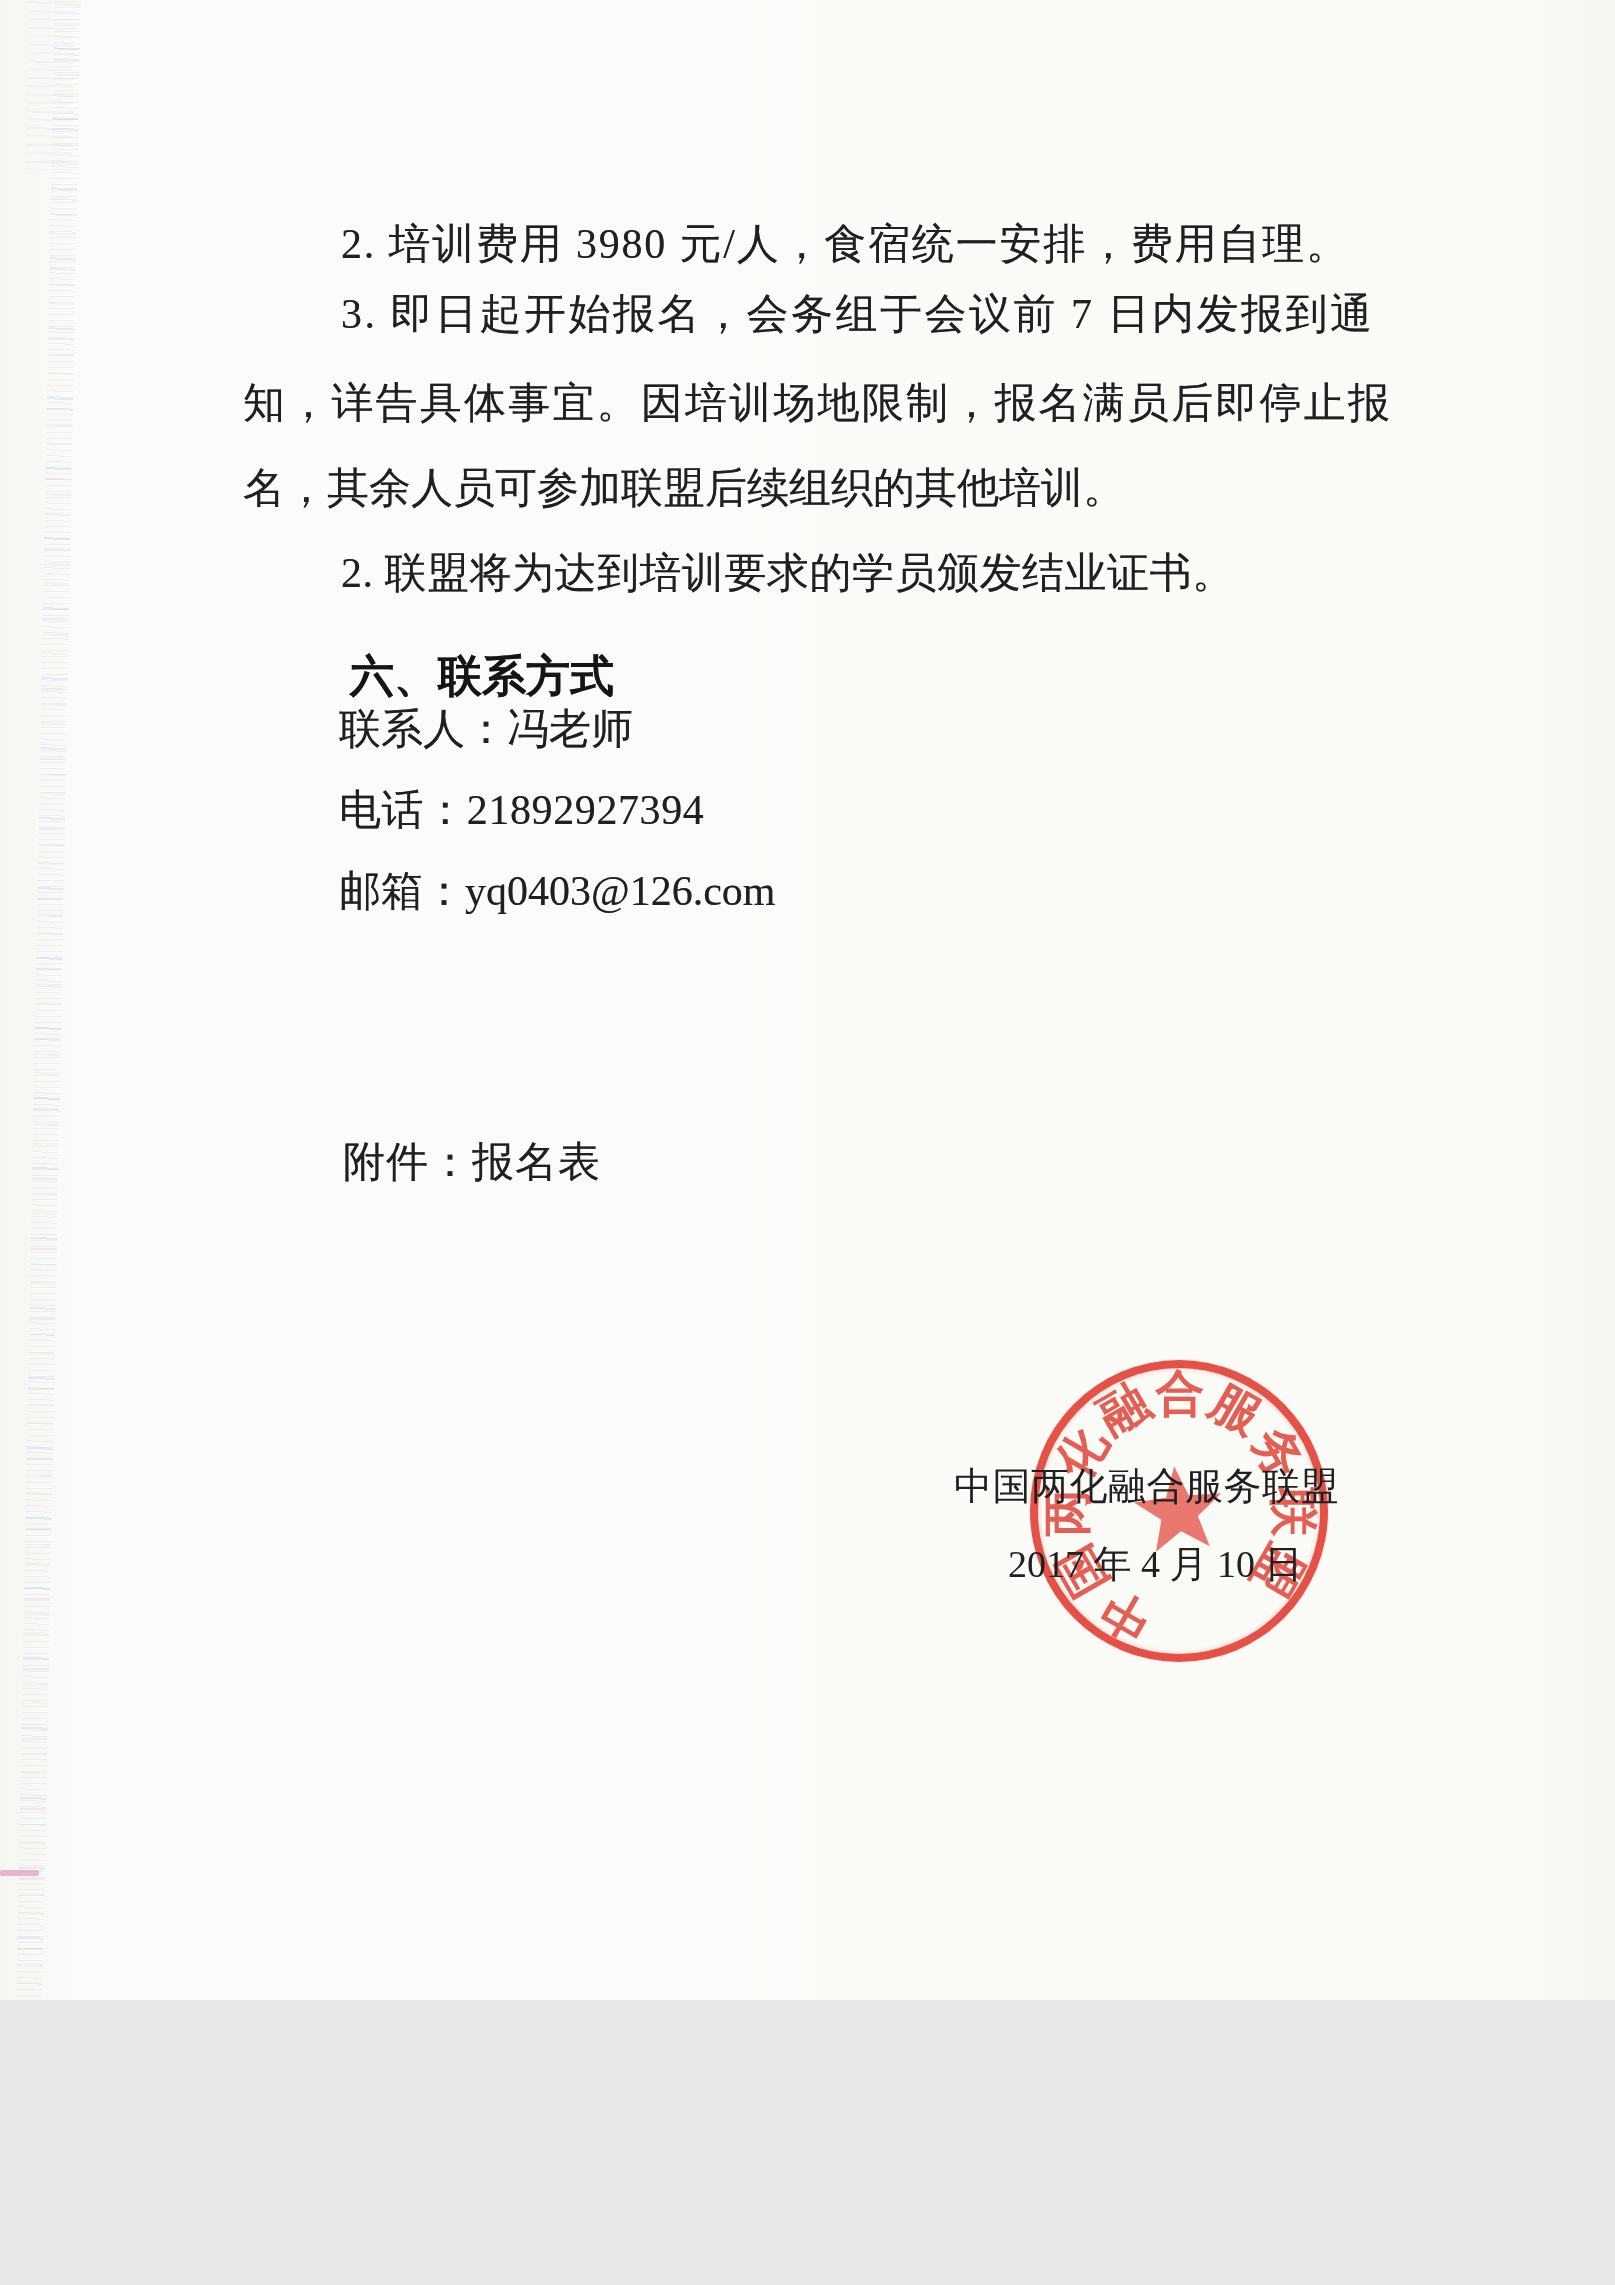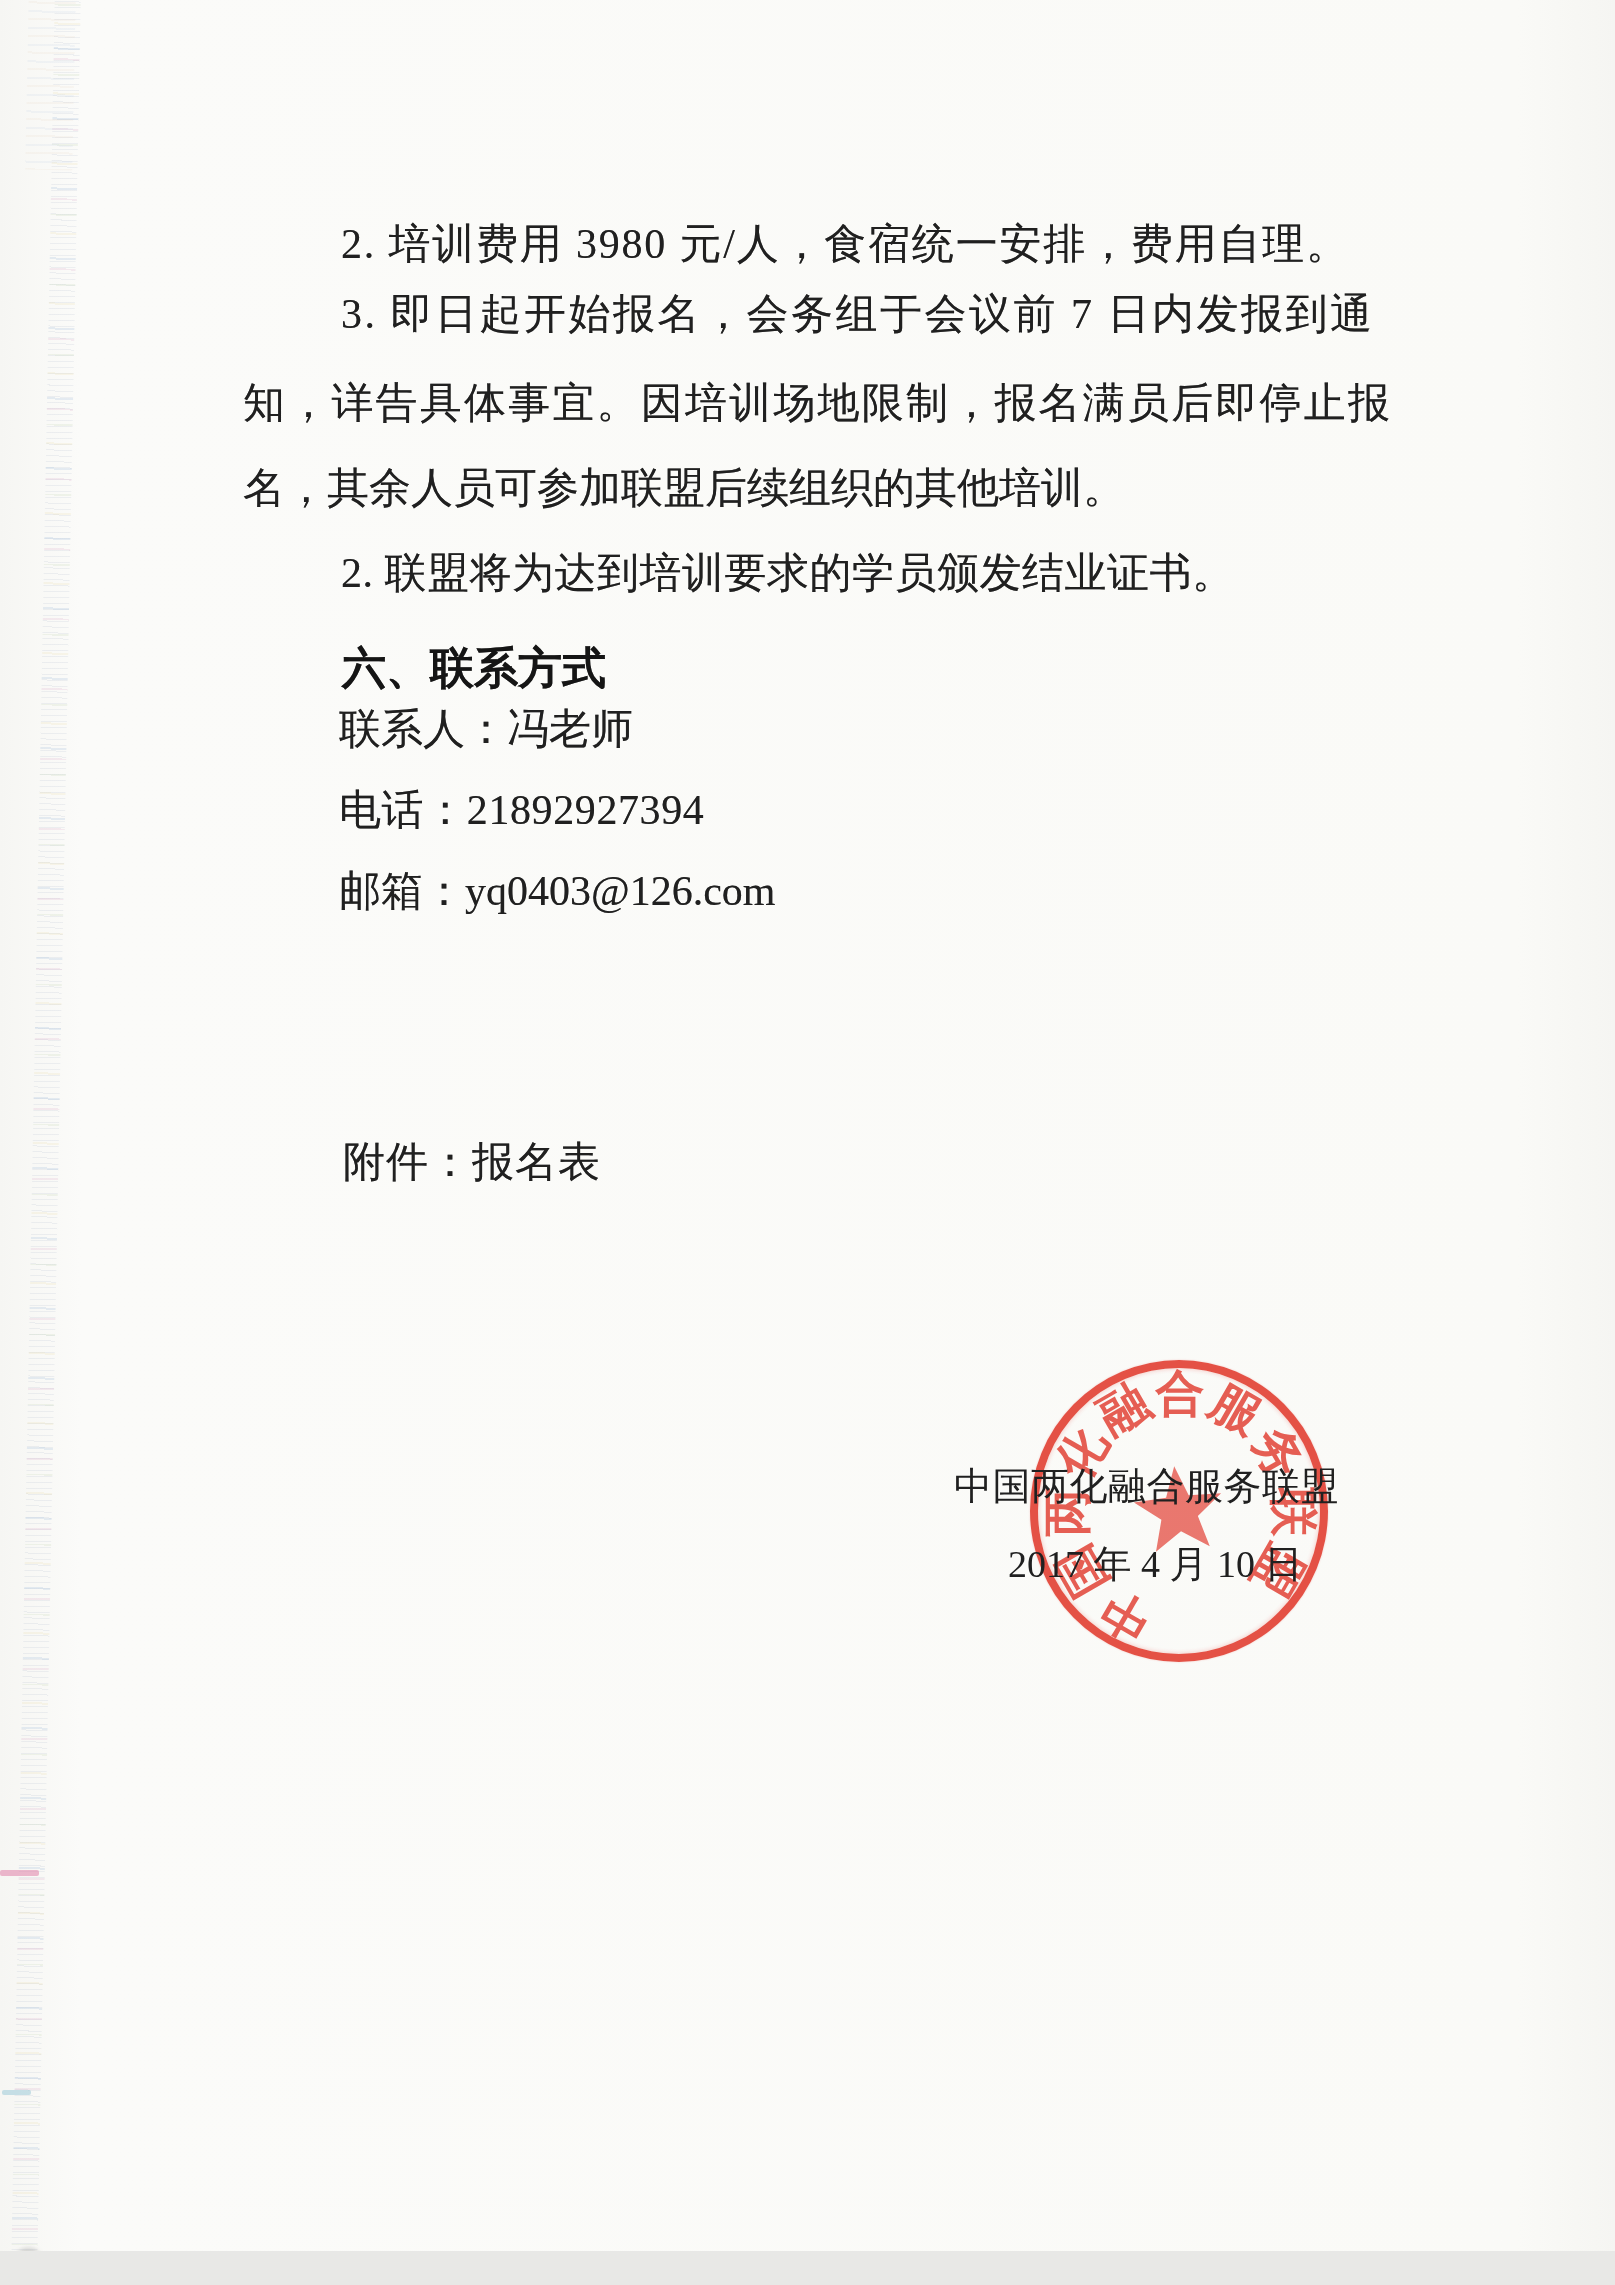--- a/index.html
+++ b/index.html
@@ -1,18 +1,18 @@
 <!DOCTYPE html>
 <html><head>
 <meta charset="utf-8">
 <style>
   html,body{margin:0;padding:0;background:#e8e8e6;}
   .page{
     position:relative;
-    width:1615px;height:2251px;
+    width:1615px;height:2000px;
     margin:0 auto;
     background:#fafaf8;
     background-image:linear-gradient(90deg,#f6f6f3 0,#fbfbf9 5%,#fafaf7 94%,#f5f5f2 100%);
     overflow:hidden;
     font-family:"Liberation Serif","DejaVu Serif",serif;
     color:var(--ink,#202020);
   }
   
   .scan-band{
     position:absolute;left:9.8px;top:-23.5px;width:25.5px;height:2352px;
@@ -40,21 +40,21 @@
   .scan-streak.teal{left:2px;top:2090px;width:29px;height:4.9px;background:rgba(128,188,208,.42);}
   .scan-smudge{position:absolute;left:15.7px;top:2248px;width:25.5px;height:31px;
     background:rgba(130,130,130,.30);filter:blur(2px);border-radius:40%;}
 
   .line{
     position:absolute;white-space:nowrap;line-height:1;
     font-size:42px;
     text-shadow:0 0 0.6px rgba(20,20,20,.55);
   }
   .heading{
-    position:absolute;white-space:nowrap;line-height:1;margin:4px;
+    position:absolute;white-space:nowrap;line-height:1;margin:12px;
     font-family:"Liberation Sans","DejaVu Sans",sans-serif;
     font-weight:700;font-size:44px;color:#151515;
     text-shadow:0 0 0.5px rgba(0,0,0,.6);
   }
   .sig{position:absolute;white-space:nowrap;line-height:1;font-size:38px;z-index:3;}
 
   
   .seal{position:absolute;left:1030px;top:1360px;width:300px;height:304px;
     z-index:2;opacity:.88;color:var(--seal-color,#e13a2d);}
   .seal-ring{position:absolute;left:0;top:0;width:282px;height:286px;

